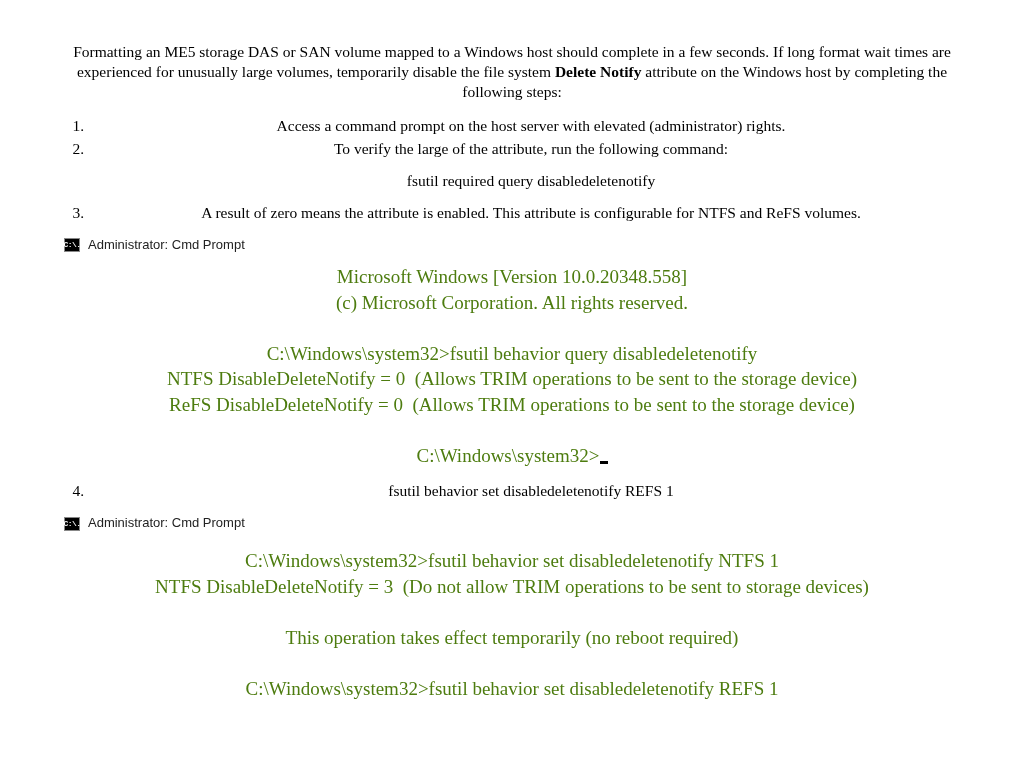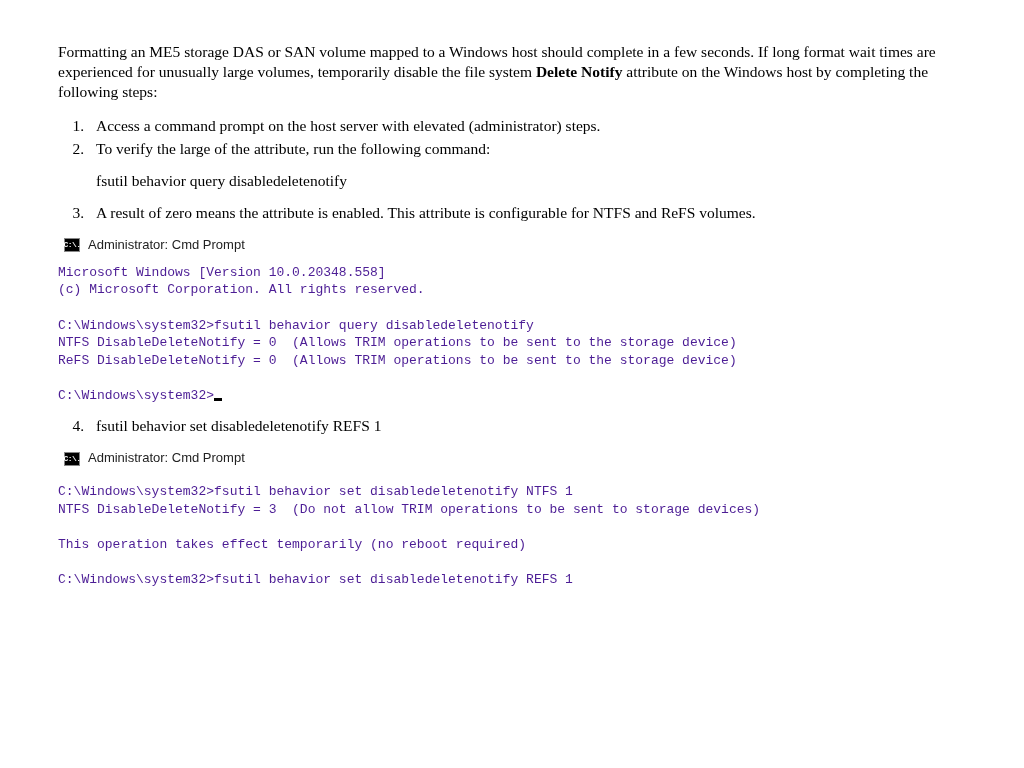--- a/index.html
+++ b/index.html
@@ -1,15 +1,15 @@
 <!DOCTYPE html>
 <html><head>
   <meta charset="utf-8">
   <style>
-    * { box-sizing: border-box; }
+    * { box-sizing: border-box; text-align: center; }
     body {
       margin: 0;
       padding: 0;
       font-family: Georgia, 'Times New Roman', serif;
       font-size: 15.5px;
       line-height: 1.3;
       color: #000;
       background: #fff;
       width: 1024px;
       height: 768px;
@@ -54,25 +54,25 @@
       background: #000;
       color: #fff;
       font-family: 'Courier New', monospace;
       font-size: 8px;
       font-weight: bold;
       border: 1px solid #888;
       letter-spacing: -0.5px;
       line-height: 1;
     }
     .term-body {
-      font-family: Liberation Mono, monospace;
-      font-size: 13px;
+      font-family: Liberation Serif, serif;
+      font-size: 19px;
       line-height: 1.35;
       white-space: pre;
-      color: #4c1d95;
+      color: #4d7c0f;
       margin-left: -6px;
     }
     .cursor {
       display: inline-block;
       width: 8px;
       height: 3px;
       background: #000;
       vertical-align: -2px;
       margin-left: 0px;
     }
@@ -83,25 +83,25 @@
 <body>
 
 <div class="page">
 
   <p class="intro">
     <span>Formatting an ME5 storage DAS or SAN volume mapped to a Windows host should complete in a few seconds. If long format wait times are experienced for unusually large volumes, temporarily disable the file system </span><span class="bold">Delete Notify</span><span> attribute on the Windows host by completing the following steps:</span>
   </p>
 
   <ol class="steps">
     <li>
-      <span>Access a command prompt on the host server with elevated (administrator) steps.</span>
+      <span>Access a command prompt on the host server with elevated (administrator) rights.</span>
     </li>
     <li>
       <span>To verify the large of the attribute, run the following command:</span>
-      <div class="cmd-line">fsutil behavior query disabledeletenotify</div>
+      <div class="cmd-line">fsutil required query disabledeletenotify</div>
     </li>
     <li>
       <span>A result of zero means the attribute is enabled. This attribute is configurable for NTFS and ReFS volumes.</span>
     </li>
   </ol>
 
   <div class="term-window">
     <div class="term-titlebar">
       <span class="term-icon">C:\.</span>
       <span>Administrator: Cmd Prompt</span>

